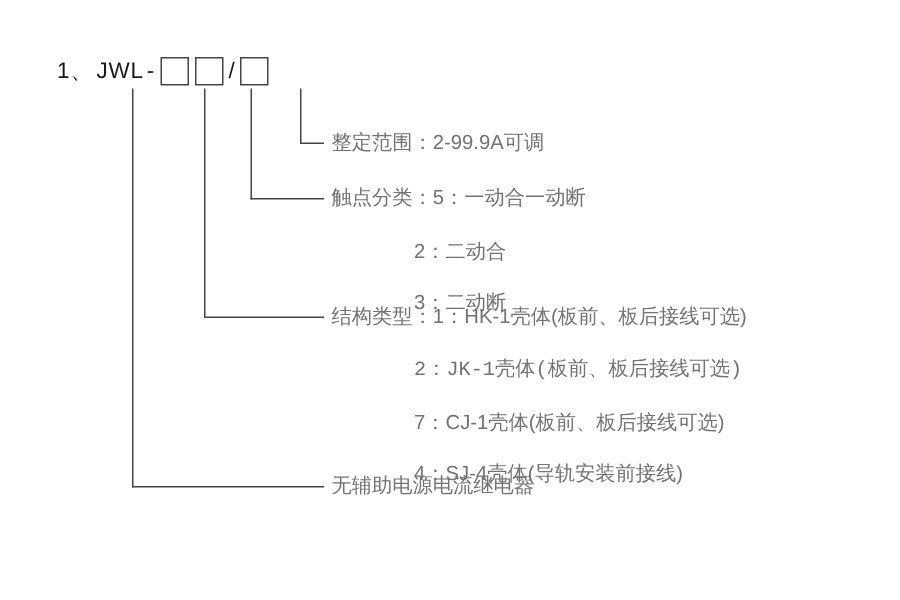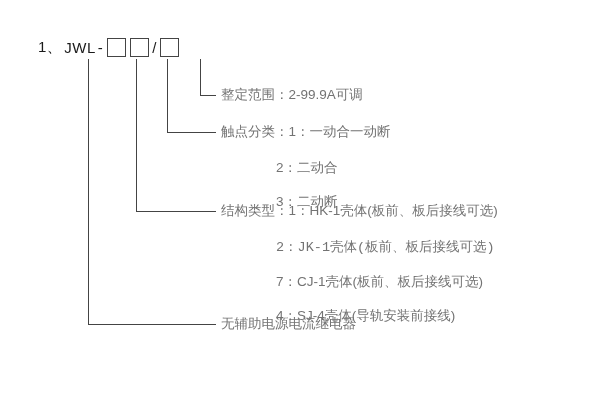--- a/index.html
+++ b/index.html
@@ -86,21 +86,21 @@
   <div class="hline" style="left:167px; top:132px; width:49px;"></div>
 
   <div class="vline" style="left:136px; top:59px; height:153px;"></div>
   <div class="hline" style="left:136px; top:211px; width:80px;"></div>
 
   <div class="vline" style="left:88px; top:59px; height:266px;"></div>
   <div class="hline" style="left:88px; top:324px; width:128px;"></div>
 
   <div class="label" style="left:221px; top:86px;">整定范围：2-99.9A可调</div>
 
-  <div class="label" style="left:221px; top:123px;">触点分类：1：一动合一动断</div>
+  <div class="label" style="left:221px; top:123px;">触点分类：5：一动合一动断</div>
   <div class="label" style="left:276px; top:159px;">2：二动合</div>
   <div class="label" style="left:276px; top:193px;">3：二动断</div>
 
   <div class="label" style="left:221px; top:202px;">结构类型：1：HK-1壳体(板前、板后接线可选)</div>
   <div class="label" style="left:276px; top:239px;font-family:Liberation Mono, monospace;">2：JK-1壳体(板前、板后接线可选)</div>
   <div class="label" style="left:276px; top:273px;">7：CJ-1壳体(板前、板后接线可选)</div>
   <div class="label" style="left:276px; top:307px;">4：SJ-4壳体(导轨安装前接线)</div>
 
   <div class="label" style="left:221px; top:315px;">无辅助电源电流继电器</div>
 

